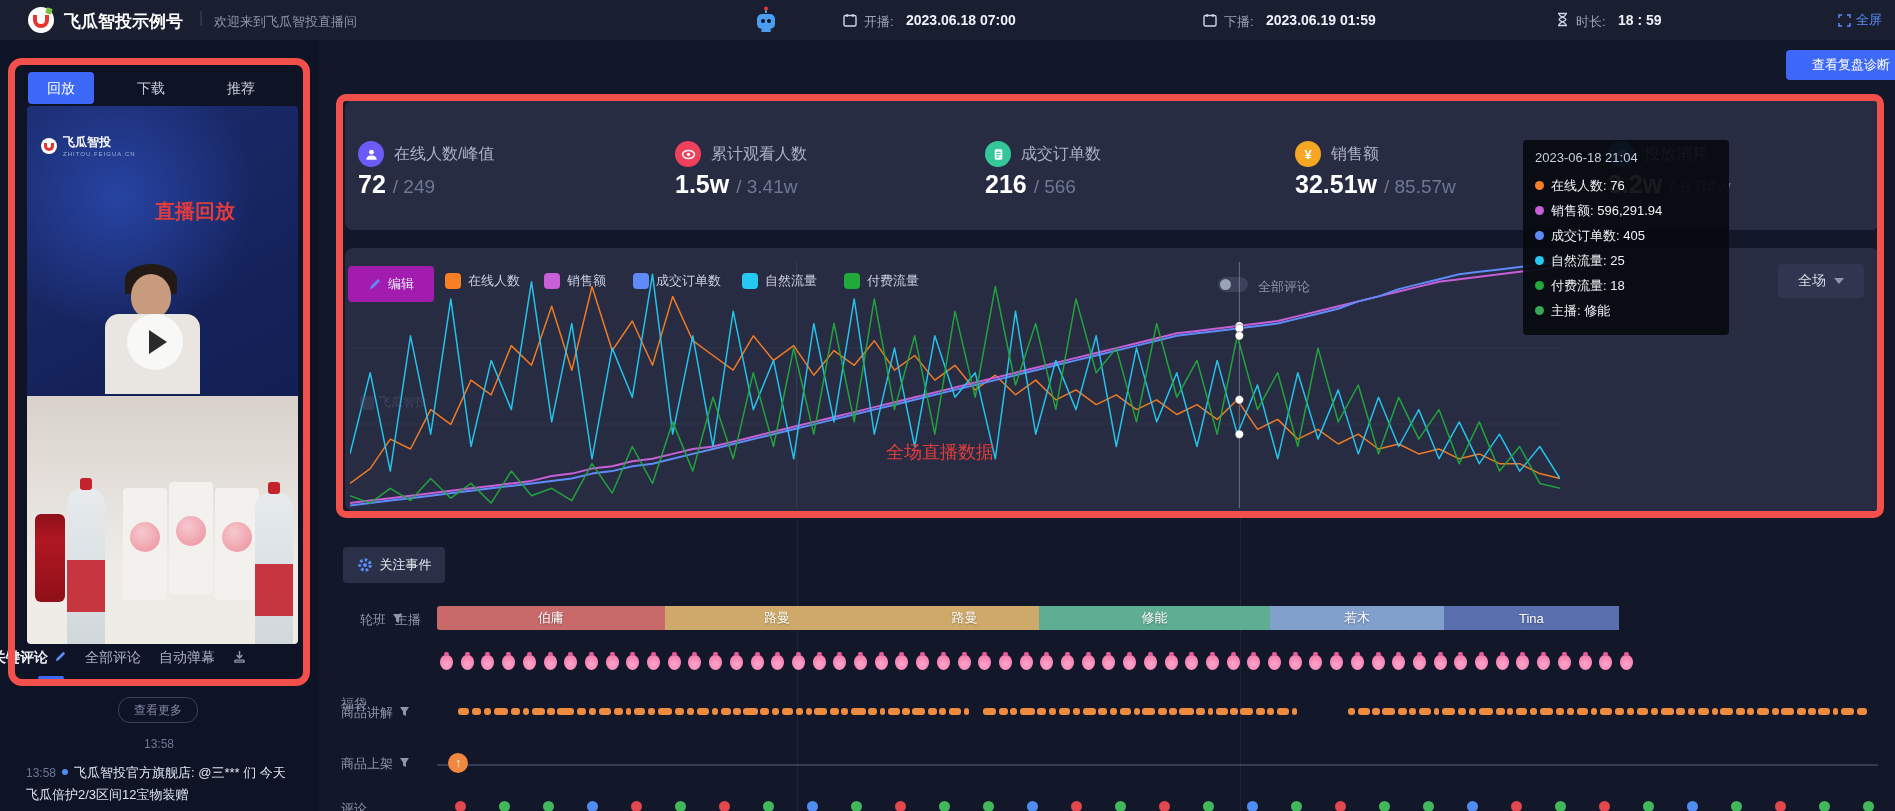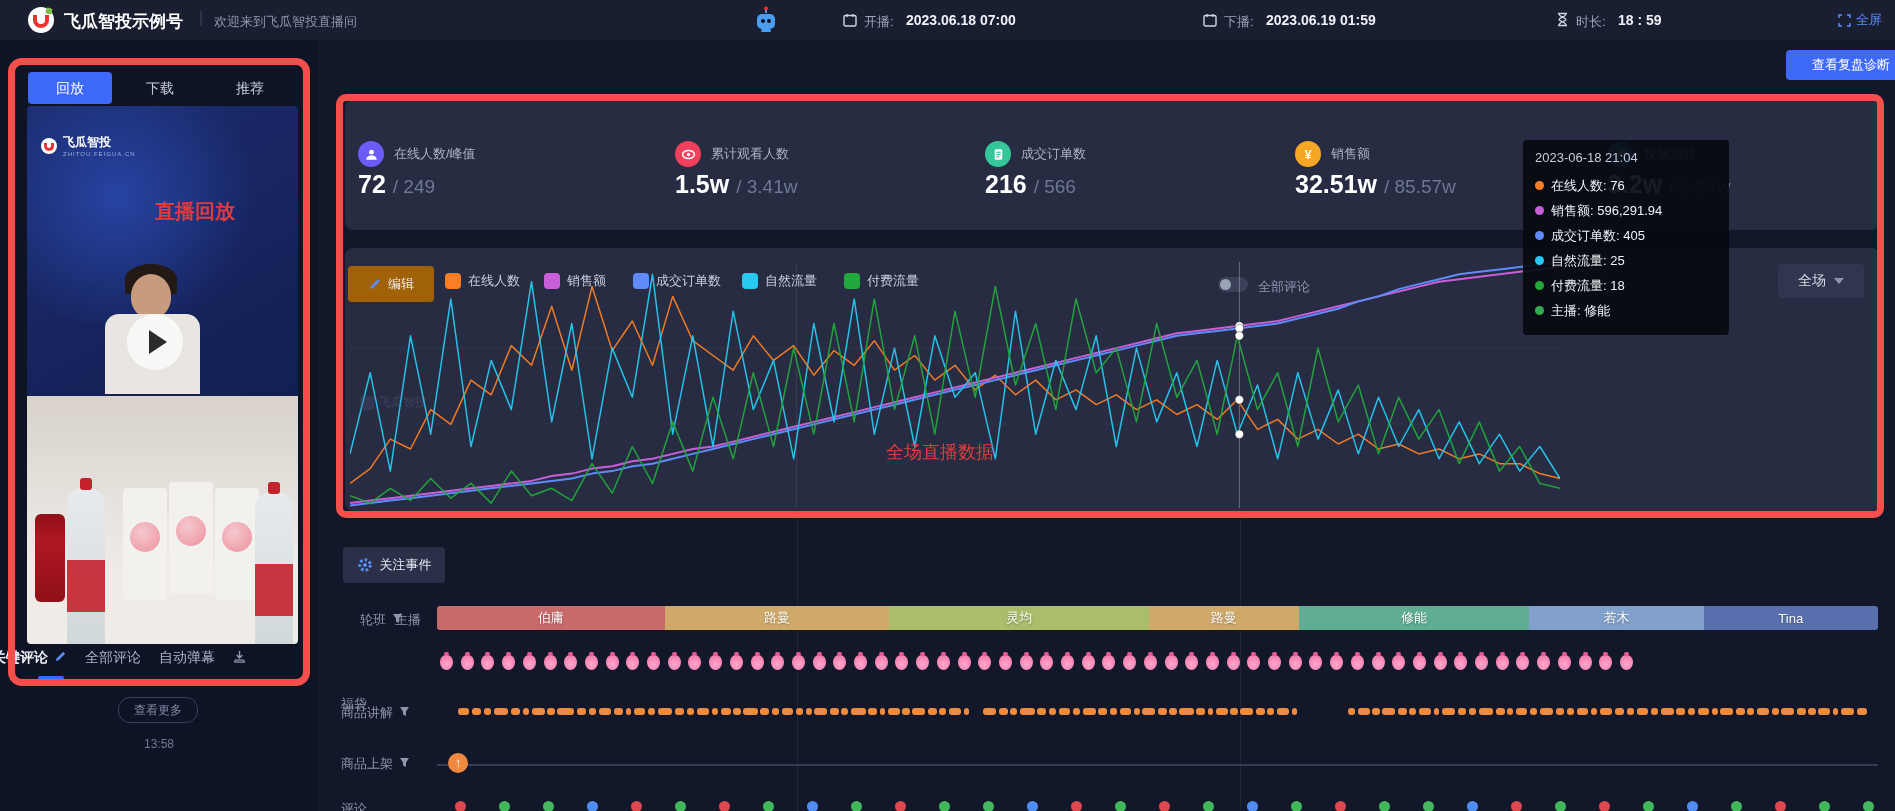--- a/index.html
+++ b/index.html
@@ -14,26 +14,26 @@
   .tb-label{font-size:13px;color:#9aa3b8;}
   .tb-value{font-size:14px;font-weight:bold;color:#eef1f8;}
   .fullscreen{font-size:13px;color:#5b8df7;display:flex;gap:5px;align-items:center;cursor:pointer;}
   
   #tabbar{position:absolute;left:300px;top:40px;width:1595px;height:48px;background:#1d2234;border-bottom:1px solid #272d42;z-index:5;}
   .mtab{position:absolute;top:14px;font-size:15px;color:#8d96ad;cursor:pointer;white-space:nowrap;}
   .mtab.active{color:#fff;font-weight:bold;}
   #diag-btn{position:absolute;left:1786px;top:50px;width:130px;height:30px;background:#3e68f7;border-radius:4px;color:#fff;font-size:13px;line-height:30px;text-align:center;z-index:6;}
   
   .panel{position:absolute;background:#272c42;border-radius:8px;}
-  .stat-label{font-size:13px;color:#aab2c5;}
+  .stat-label{font-size:16px;color:#aab2c5;}
   .stat-value{font-size:25px;font-weight:bold;color:#fff;}
   .stat-sec{font-size:19px;color:#6d7894;font-weight:normal;}
   .icon-circle{width:26px;height:26px;border-radius:50%;display:flex;align-items:center;justify-content:center;}
   
-  #edit-btn{position:absolute;left:348px;top:266px;width:86px;height:36px;background:#a16207;border-radius:4px;display:flex;align-items:center;justify-content:center;gap:6px;font-size:13px;color:#e8ecf5;cursor:pointer;}
+  #edit-btn{position:absolute;left:348px;top:266px;width:86px;height:36px;background:#a21caf;border-radius:4px;display:flex;align-items:center;justify-content:center;gap:6px;font-size:13px;color:#e8ecf5;cursor:pointer;}
   .lg-item{position:absolute;top:272px;display:flex;align-items:center;gap:7px;font-size:13px;color:#c9cfdd;cursor:pointer;}
   .lg-sw{width:16px;height:16px;border-radius:4px;}
   #toggle{position:absolute;left:1218px;top:277px;width:30px;height:15px;border-radius:8px;background:#3a4158;cursor:pointer;}
   #toggle::after{content:"";position:absolute;left:2px;top:2px;width:11px;height:11px;border-radius:50%;background:#9aa3b8;}
   #range-btn{position:absolute;left:1778px;top:264px;width:86px;height:34px;background:#30364f;border-radius:4px;color:#d5dae6;font-size:14px;display:flex;align-items:center;justify-content:center;gap:8px;cursor:pointer;}
   .caret{width:0;height:0;border-left:5px solid transparent;border-right:5px solid transparent;border-top:6px solid #8d96ad;}
   
   #tooltip{position:absolute;left:1523px;top:140px;width:182px;background:rgba(8,10,16,.93);border-radius:4px;padding:10px 12px 12px 12px;z-index:60;}
   #tooltip .tt-time{font-size:13px;color:#c6ccda;margin-bottom:8px;}
   .tt-row{display:flex;align-items:center;gap:7px;font-size:13px;color:#f0f2f7;height:25px;}
@@ -49,21 +49,21 @@
   .shift-seg{height:100%;display:flex;align-items:center;justify-content:center;font-size:13px;color:#fff;text-shadow:0 1px 2px rgba(0,0,0,.35);cursor:pointer;}
   .bag{position:absolute;width:13px;height:15px;border-radius:45% 45% 50% 50%;background:radial-gradient(circle at 50% 62%,#ffa7cb,#ef6fa4);cursor:pointer;}
   .bag::before{content:"";position:absolute;top:-3px;left:4px;width:5px;height:4px;background:#e85c96;border-radius:2px;}
   .dash{position:absolute;height:7px;border-radius:3px;background:#ef8b3f;cursor:pointer;}
   .track-line{position:absolute;left:437px;top:764px;width:1441px;height:2px;background:#353c55;}
   #listing-marker{position:absolute;left:448px;top:753px;width:20px;height:20px;border-radius:50%;background:#f0883f;color:#fff;font-size:12px;display:flex;align-items:center;justify-content:center;cursor:pointer;z-index:2;}
   .cdot{position:absolute;width:11px;height:11px;border-radius:50%;cursor:pointer;}
   .vguide{position:absolute;top:518px;height:293px;width:1px;background:rgba(255,255,255,.06);}
   
   #sidebar{position:absolute;left:0;top:40px;width:318px;height:771px;background:#0e1326;z-index:10;}
-  .stab{position:absolute;top:32px;width:84px;height:32px;line-height:32px;text-align:center;font-size:14px;color:#c6ccda;cursor:pointer;border-radius:4px;}
+  .stab{position:absolute;top:32px;width:66px;height:32px;line-height:32px;text-align:center;font-size:14px;color:#c6ccda;cursor:pointer;border-radius:4px;}
   .stab.active{background:#3e68f7;color:#fff;}
   #video{position:absolute;left:27px;top:66px;width:271px;height:538px;border-radius:4px;overflow:hidden;background:linear-gradient(150deg,#1c2c6e 0%,#15225a 45%,#0e1a47 100%);}
   #video .swirl{position:absolute;left:-60px;top:-40px;width:300px;height:260px;border-radius:50%;background:radial-gradient(circle,#2744a3 0%,rgba(39,68,163,0) 70%);}
   .brandrow{position:absolute;left:14px;top:28px;display:flex;align-items:center;gap:6px;}
   .brand-logo{width:16px;height:16px;border-radius:50%;background:#fff;position:relative;}
   .brand-logo::after{content:"";position:absolute;left:3px;top:5px;width:10px;height:8px;border:3px solid #e8352f;border-top:none;border-radius:0 0 10px 10px;box-sizing:border-box;}
   .brand-name{font-size:12px;color:#fff;font-weight:bold;}
   .brand-sub{font-size:6px;color:#9fb0dd;letter-spacing:1px;}
   #replay-overlay{position:absolute;left:128px;top:92px;font-size:20px;font-weight:bold;color:#e13b3b;}
   #play-btn{position:absolute;left:100px;top:208px;width:56px;height:56px;border-radius:50%;background:rgba(250,250,250,.9);cursor:pointer;}
@@ -293,21 +293,20 @@
     <span>关注事件</span>
   </div>
 
   <div class="row-label" style="left:360px;top:611px;"><span>轮班</span><span class="funnel"><svg width="11" height="11" viewBox="0 0 11 11">
           <path d="M1 1 H10 L7 5.5 V10 L4 8.5 V5.5 Z" fill="#8d96ad"></path>
         </svg></span></div>
   <div class="row-label" style="left:395px;top:611px;">主播</div>
   <div class="shift-bar" id="shift-host">
       <div class="shift-seg" style="width: 15.8%; background: rgb(201, 106, 106);">伯庸</div>
       <div class="shift-seg" style="width: 15.6%; background: rgb(207, 169, 106);">路曼</div>
-      <div class="shift-seg" style="width: 18%; background: rgb(170, 189, 107);">灵均</div>
       <div class="shift-seg" style="width: 10.4%; background: rgb(207, 169, 106);">路曼</div>
       <div class="shift-seg" style="width: 16%; background: rgb(95, 174, 147);">修能</div>
       <div class="shift-seg" style="width: 12.1%; background: rgb(130, 160, 204);">若木</div>
       <div class="shift-seg" style="width: 12.1%; background: rgb(90, 111, 174);">Tina</div>
     </div>
 
   <div class="row-label" style="left:341px;top:695px;">福袋</div>
   <div id="bag-host">
       <span class="bag" style="left: 440px; top: 655px;"></span>
       <span class="bag" style="left: 460.7px; top: 655px;"></span>
@@ -566,19 +565,22 @@
         <span class="ctab">全部评论</span>
         <span class="ctab">自动弹幕</span>
         <span><svg width="13" height="13" viewBox="0 0 14 14">
             <path d="M7 1 V8 M4 5.5 L7 8.5 L10 5.5" stroke="#8d96ad" stroke-width="1.6" fill="none"></path>
             <path d="M2 11 H12 M2 11 V13 H12 V11" stroke="#8d96ad" stroke-width="1.4" fill="none"></path>
           </svg></span>
       </div>
     <div id="ctab-underline"></div>
     <div id="more-btn">查看更多</div>
     <div id="time-sep">13:58</div>
+    <div id="comment">
+      <span class="c-time">13:58</span><span class="c-dot"></span><span>飞瓜智投官方旗舰店: @三*** 们 今天飞瓜倍护2/3区间12宝物装赠</span>
+    </div>
   </div>
 
   <div class="redbox" style="left:8px;top:58px;width:288px;height:614px;"></div>
   <div class="redbox" style="left:336px;top:94px;width:1534px;height:410px;border-radius:10px;"></div>
   <div id="chart-caption">全场直播数据</div>
 
 </div>
 
 </body></html>

